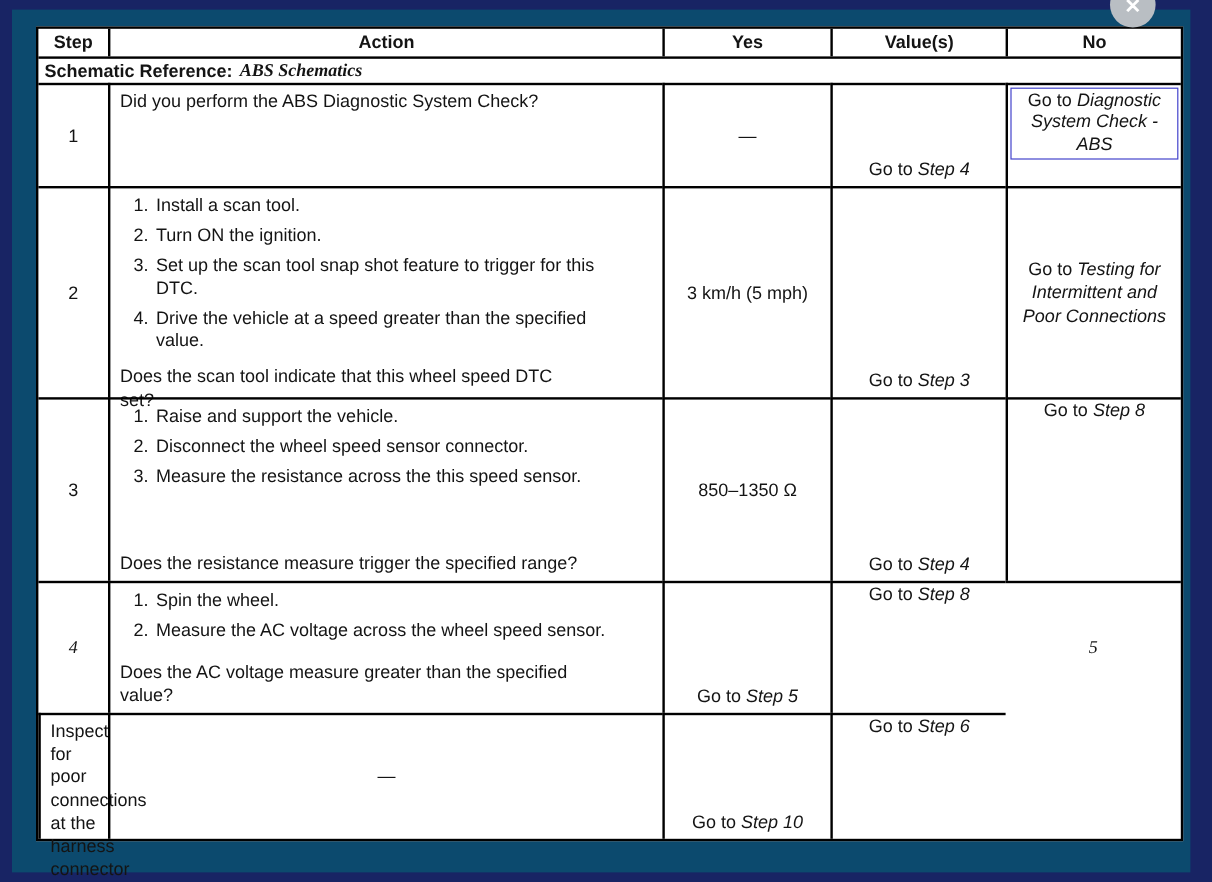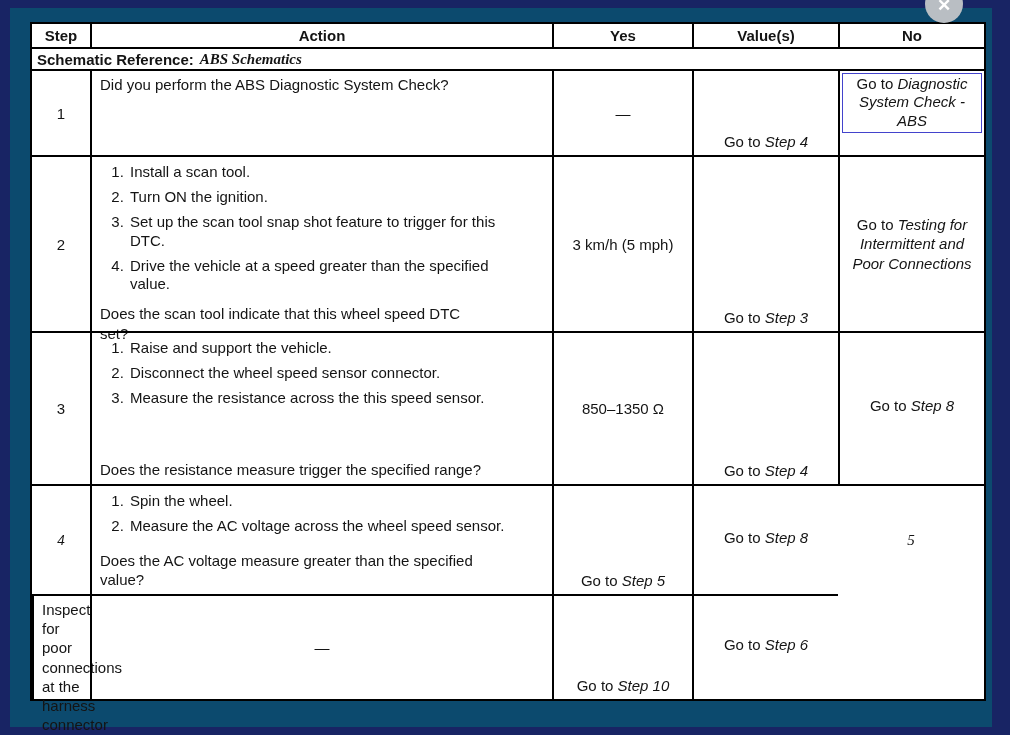--- a/index.html
+++ b/index.html
@@ -47,21 +47,21 @@
   }
   .schem .it { font-weight:600; }
   .c-step  { display:flex; align-items:center; justify-content:center; }
   .c-action{
     display:flex; flex-direction:column; justify-content:space-between;
     padding:4px 6px 5px 8px; line-height:1.28;
   }
   .c-action.topOnly { justify-content:flex-start; }
   .c-value { display:flex; align-items:center; justify-content:center; text-align:center; padding:0 4px; }
   .c-yes   { display:flex; align-items:flex-end; justify-content:center; text-align:center; padding:0 4px 5px 4px; }
-  .c-no    { display:flex; align-items:center; justify-content:center; text-align:center; padding:0 4px 5px 4px; line-height:1.3; }
+  .c-no    { display:flex; align-items:flex-start; justify-content:center; text-align:center; padding:0 4px 5px 4px; line-height:1.3; }
   .c-no.boxTop { align-items:flex-start; padding:2px; }
   .c-no.mid    { align-items:center; padding-bottom:0; }
   .ref-box {
     border:1.5px solid #4343cc;
     padding:1px 3px 2px 3px;
     width:100%;
     text-align:center;
     line-height:1.22;
   }
   .no-mid-inner { max-width:122px; margin:0 auto; }

